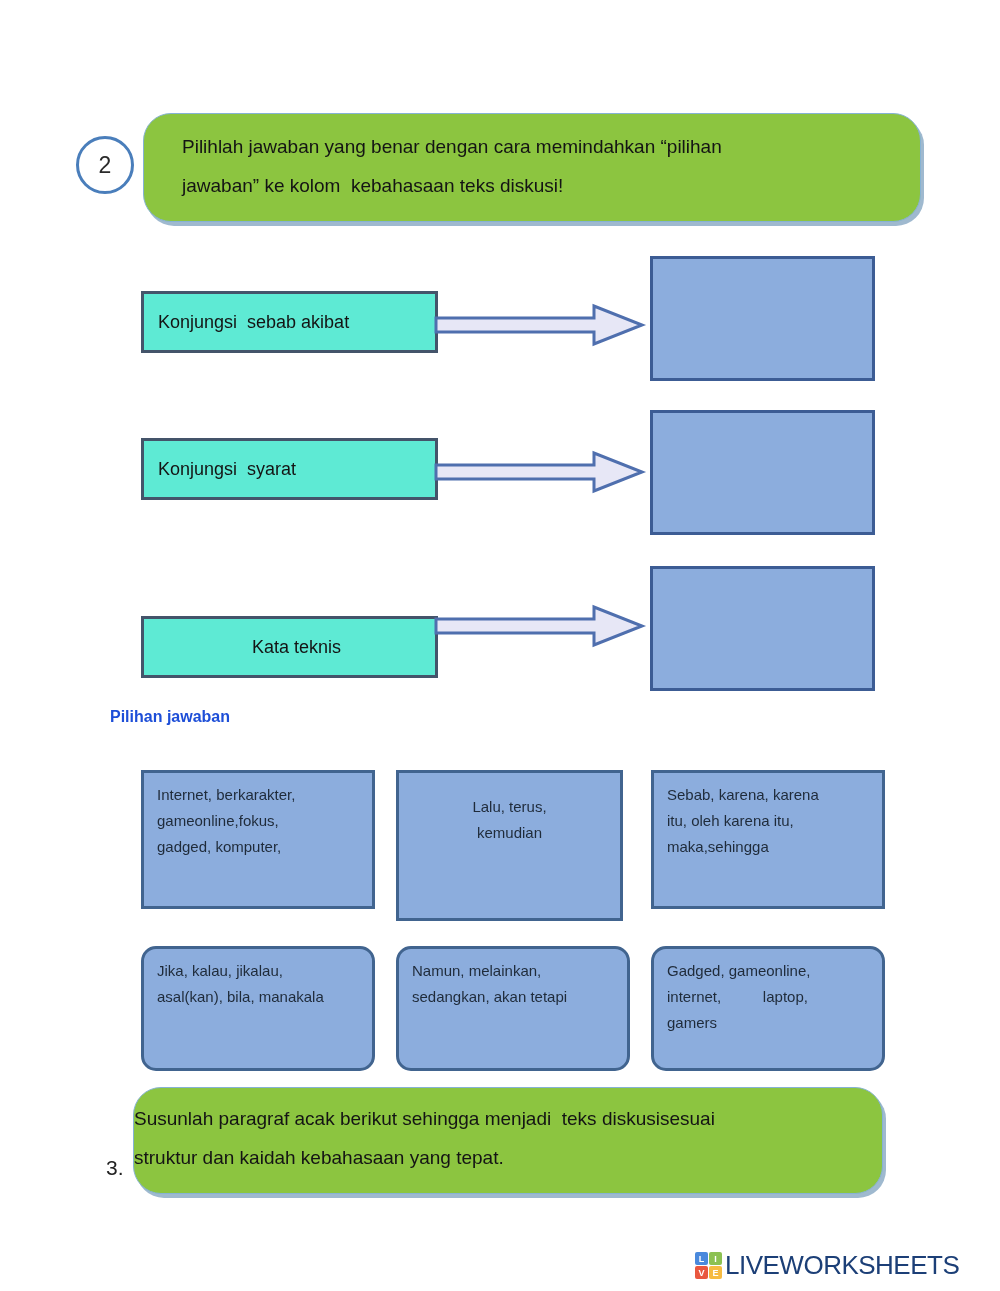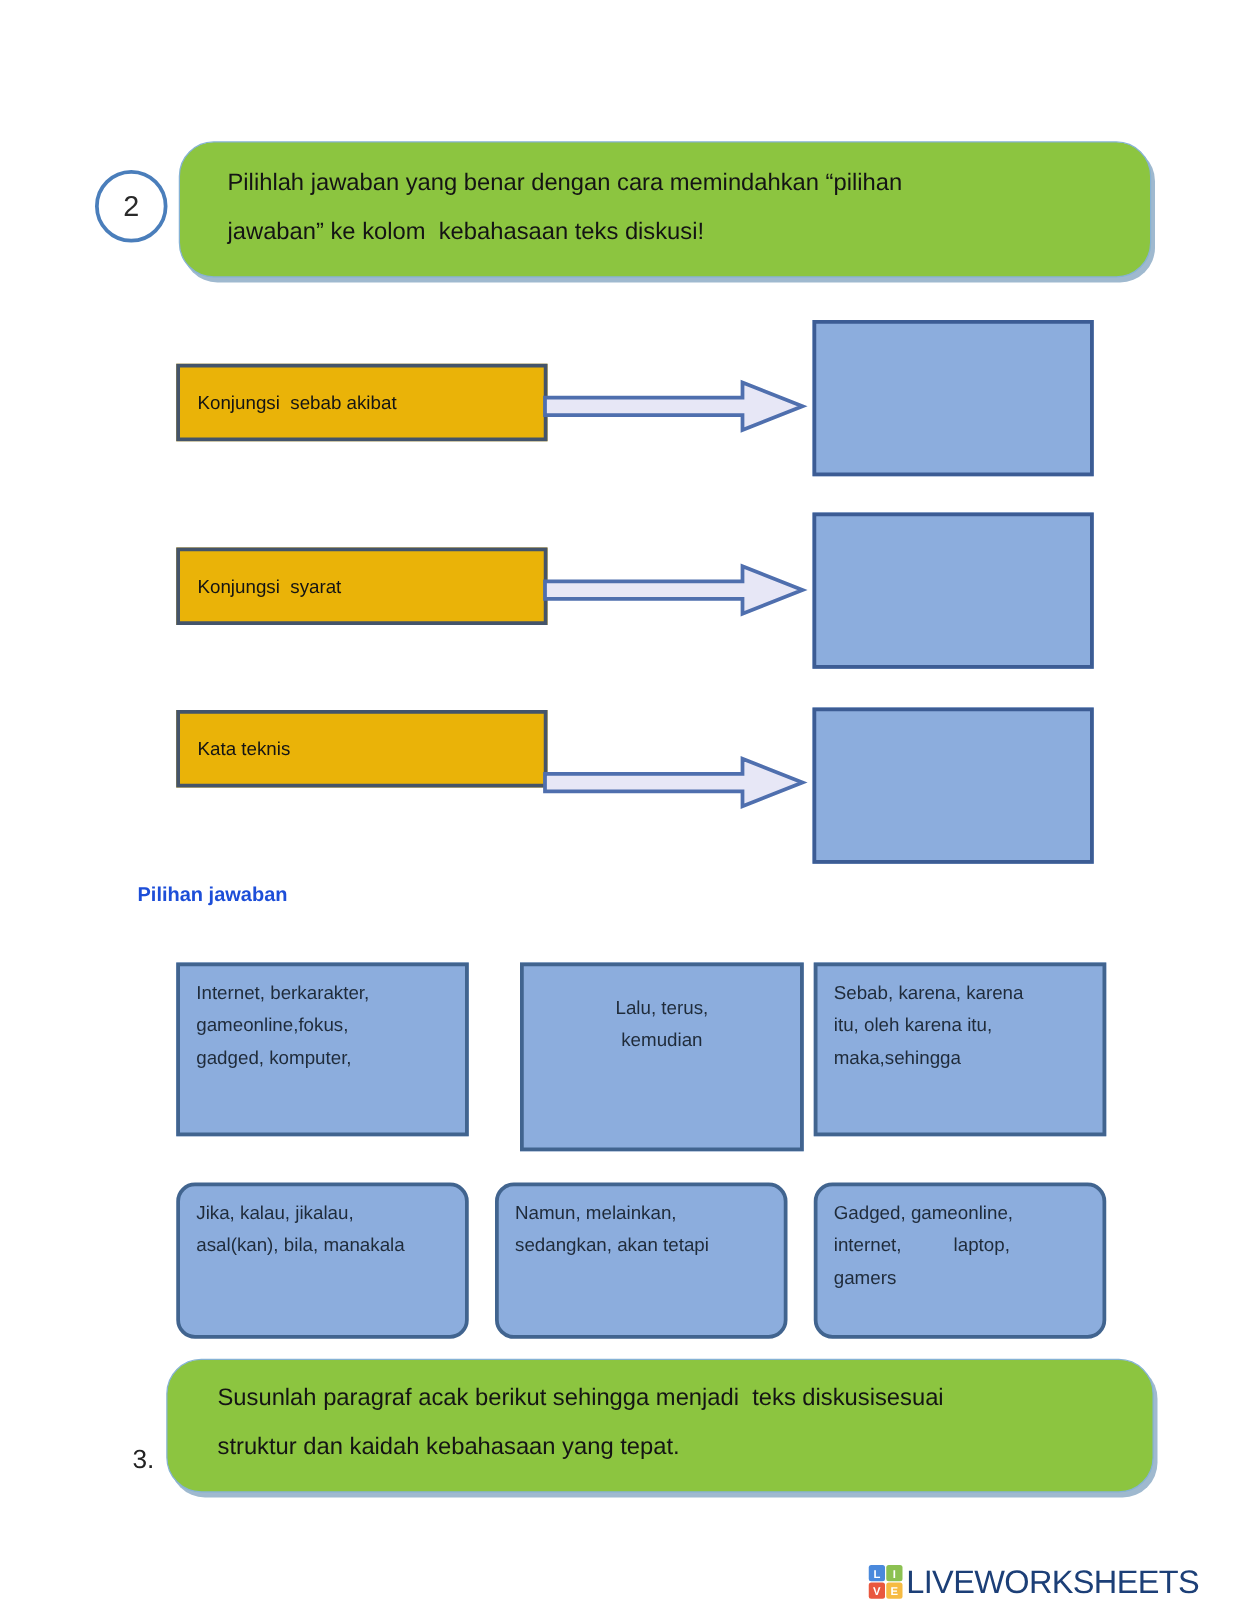--- a/index.html
+++ b/index.html
@@ -10,57 +10,57 @@
   .pre { white-space:pre-wrap; }
 
   
   .green-box {
     position:absolute; background:#8cc540;
     border:1px solid #86b2d4; border-radius:28px;
     box-shadow:3px 4px 0 #9fb9cf;
     color:#141414; font-size:19px;
   }
   .box-a { left:143px; top:113px; width:738px; height:94px; padding-top:13px; padding-left:38px; box-sizing:content-box; }
-  .box-b { left:133px; top:1087px; width:748px; height:94px; padding-top:11px; padding-left:40px; box-sizing:content-box; }
+  .box-b { left:133px; top:1087px; width:748px; height:94px; padding-top:11px; box-sizing:content-box; }
   .green-box .line { line-height:39px; white-space:pre-wrap; }
 
   
   .q2-badge {
     position:absolute; left:76px; top:136px; width:52px; height:52px;
     border:3px solid #4a7ebb; border-radius:50%; background:#fff;
     display:flex; align-items:center; justify-content:center;
     font-size:23px; color:#2a2a2a;
   }
 
   
   .label-box {
     position:absolute; left:141px; width:277px; height:56px;
-    background:#eab308; border:3px solid #44546a;
+    background:#5eead4; border:3px solid #44546a;
     display:flex; align-items:center; padding-left:14px;
-    font-size:15px; color:#141414;
+    font-size:18px; color:#141414;
   }
   .arrow-svg { position:absolute; left:434px; }
   .drop-box {
     position:absolute; left:650px; width:219px; height:119px;
     background:#8caddd; border:3px solid #3c5c94;
   }
 
   .answers-heading {
     position:absolute; left:110px; top:708px;
     font-size:16px; font-weight:bold; color:#1d4ed8;
   }
 
   
   .opt {
     position:absolute; width:209px;
     background:#8caddd; border:3px solid #41648f;
     color:#1f2b3a; font-size:15px; line-height:26px;
     padding:9px 6px 0 13px; white-space:pre-wrap;
   }
-  .opt.center { text-align:center; padding-left:6px; padding-top:21px;margin-left:20px; }
+  .opt.center { text-align:center; padding-left:6px; padding-top:21px; }
   .r1 { top:770px; height:124px; }
   .r2 { top:946px; height:110px;border-radius:15px; }
   .c1 { left:141px; }
   .c2 { left:396px; }
   .c3 { left:651px; }
 
   .q3-number { position:absolute; left:106px; top:1156px; font-size:21px; color:#222; }
 
   
   .logo { position:absolute; left:695px; top:1250px; display:flex; align-items:center; gap:3px; cursor:pointer; }
@@ -98,21 +98,21 @@
   <div class="drop-box" style="top:256px;"></div>
 
   <div class="label-box pre" style="top:438px;">
     <span class="pre">Konjungsi  syarat</span>
   </div>
   <svg class="arrow-svg" style="top:448px;" width="215" height="48" viewBox="0 0 215 48">
     <polygon points="2,17 160,17 160,5 208,24 160,43 160,31 2,31" fill="#e7e7f6" stroke="#4f6fae" stroke-width="3"></polygon>
   </svg>
   <div class="drop-box" style="top:410px;"></div>
 
-  <div class="label-box pre" style="top:568px;">
+  <div class="label-box pre" style="top:616px;justify-content:center;">
     <span class="pre">Kata teknis</span>
   </div>
   <svg class="arrow-svg" style="top:602px;" width="215" height="48" viewBox="0 0 215 48">
     <polygon points="2,17 160,17 160,5 208,24 160,43 160,31 2,31" fill="#e7e7f6" stroke="#4f6fae" stroke-width="3"></polygon>
   </svg>
   <div class="drop-box" style="top:566px;"></div>
 
   <div class="answers-heading">Pilihan jawaban</div>
 
   <div class="opt r1 c1">Internet, berkarakter,

